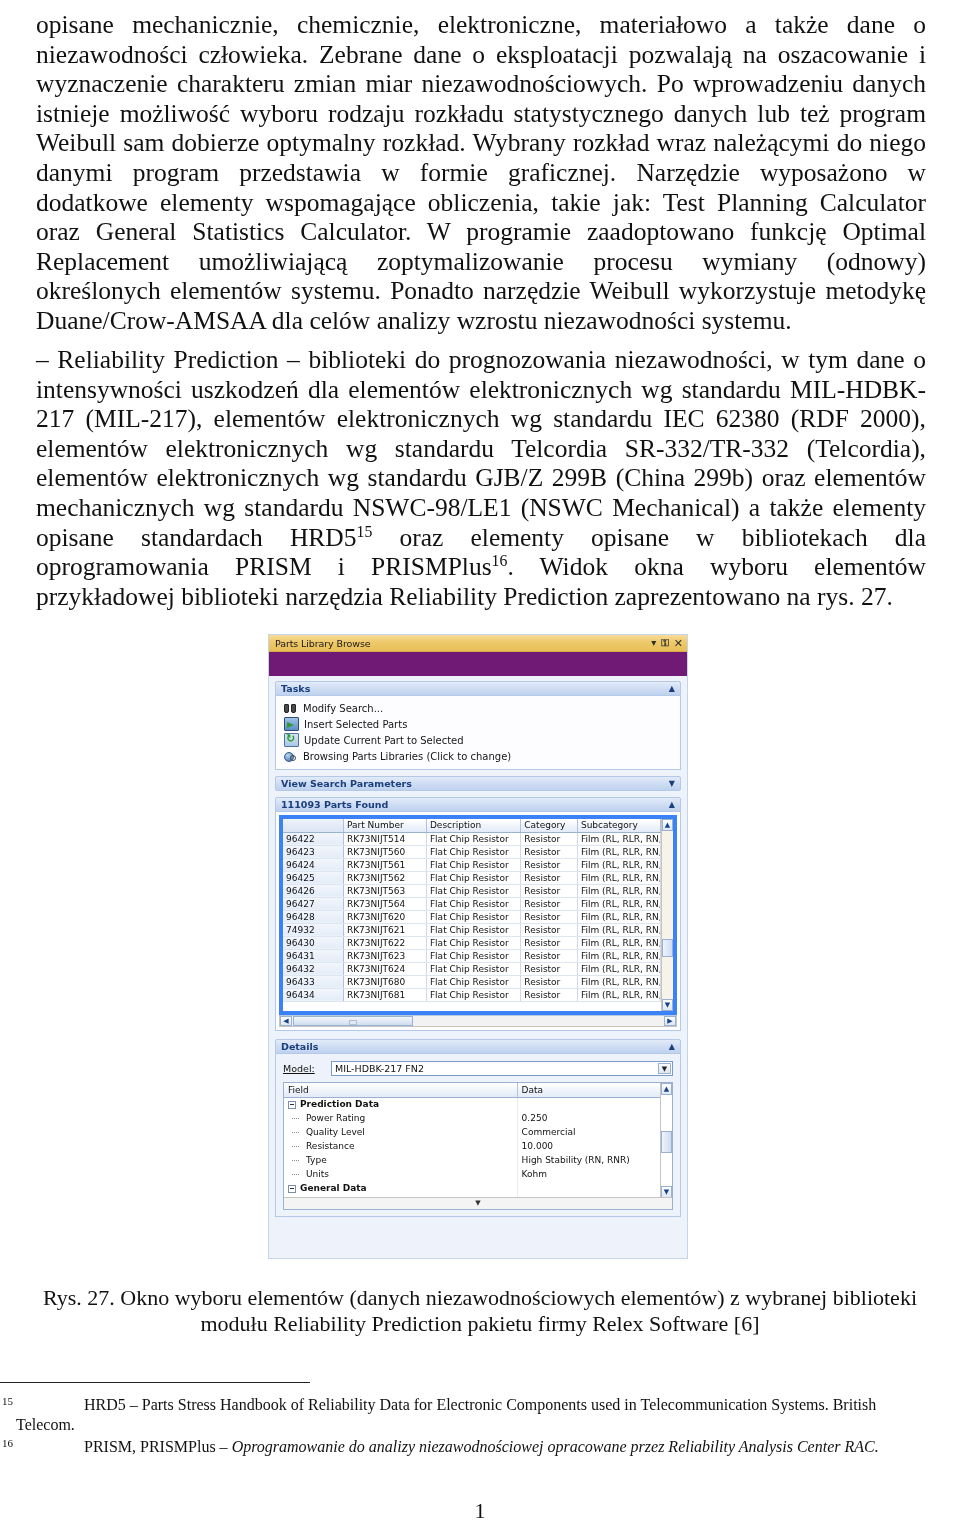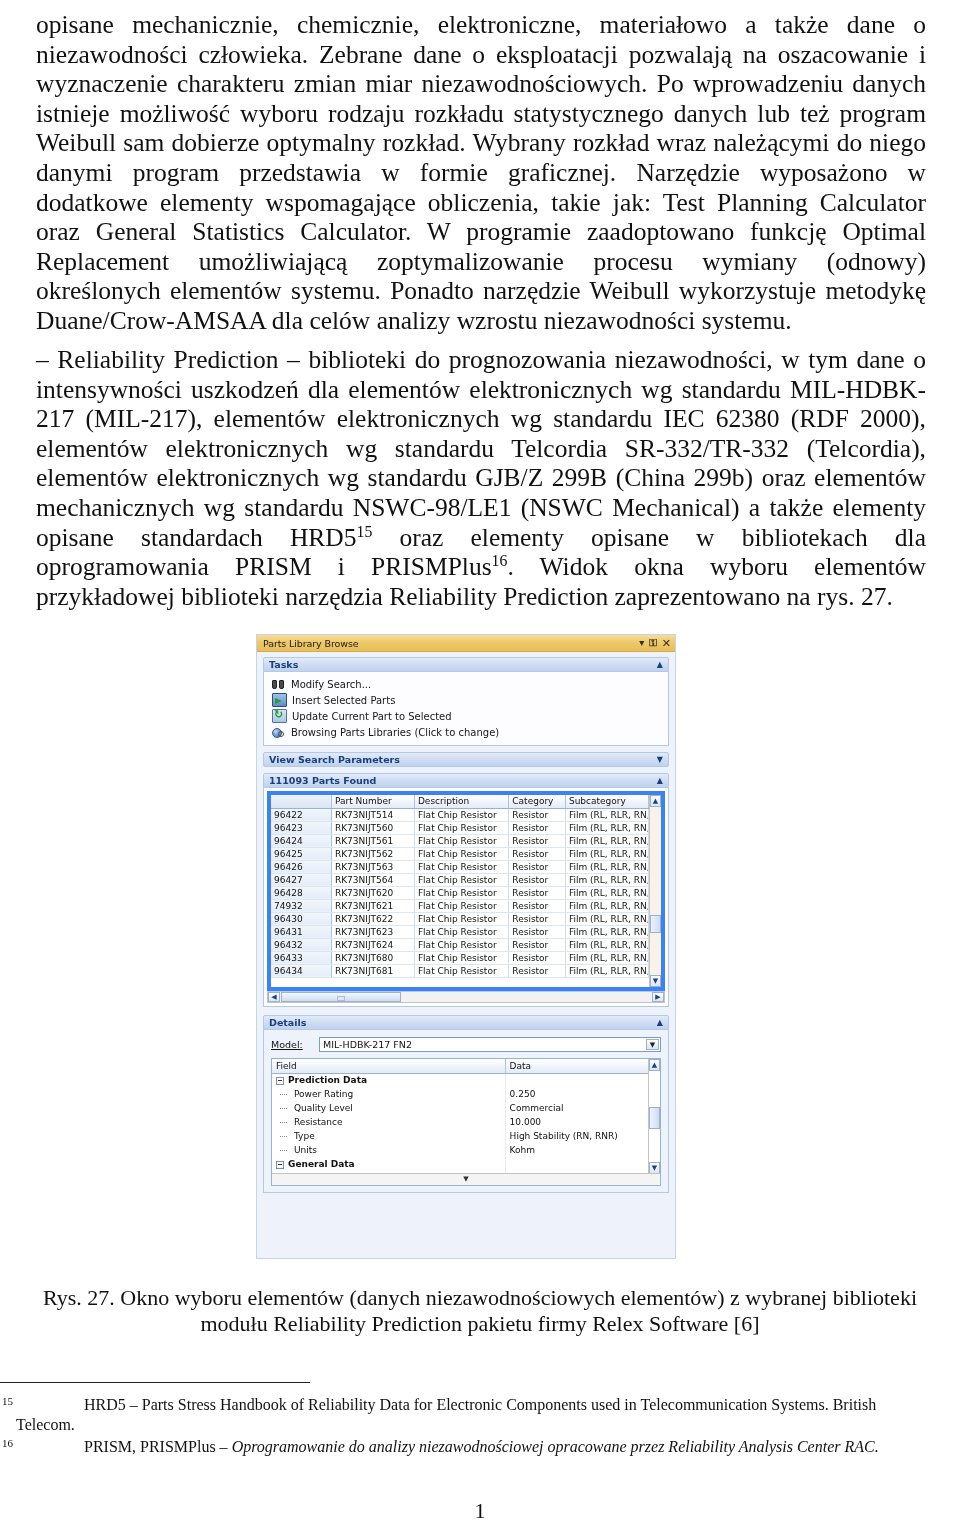--- a/index.html
+++ b/index.html
@@ -42,21 +42,21 @@
 
   
   #figure-block {
     position: absolute;
     left: 0;
     top: 624px;
     width: 960px;
   }
   .screenshot {
     position: absolute;
-    left: 256px;
+    left: 268px;
     top: 10px;
     width: 420px;
     height: 625px;
     background: #701a75;
     border: 1px solid #c6d4e8;
     box-sizing: border-box;
     font-family: "DejaVu Sans", "Liberation Sans", sans-serif;
     overflow: hidden;
   }
   
@@ -86,20 +86,21 @@
   }
   .tb-btn.pin { font-weight: bold; font-size: 10px; }
   .tb-btn.close { font-weight: bold; font-size: 11px; }
 
   
   .ss-body {
     background: #eef3fb;
     padding: 5px 6px 4px 6px;
     box-sizing: border-box;
     height: calc(100% - 17px);
+    margin-top: 24px;
   }
 
   .section-head {
     background: linear-gradient(to bottom, #e2ebf8 0%, #cfddf3 50%, #bed2ee 100%);
     border: 1px solid #b4c9e8;
     border-radius: 2px 2px 0 0;
     height: 15px;
     display: flex;
     align-items: center;
     padding: 0 5px;

